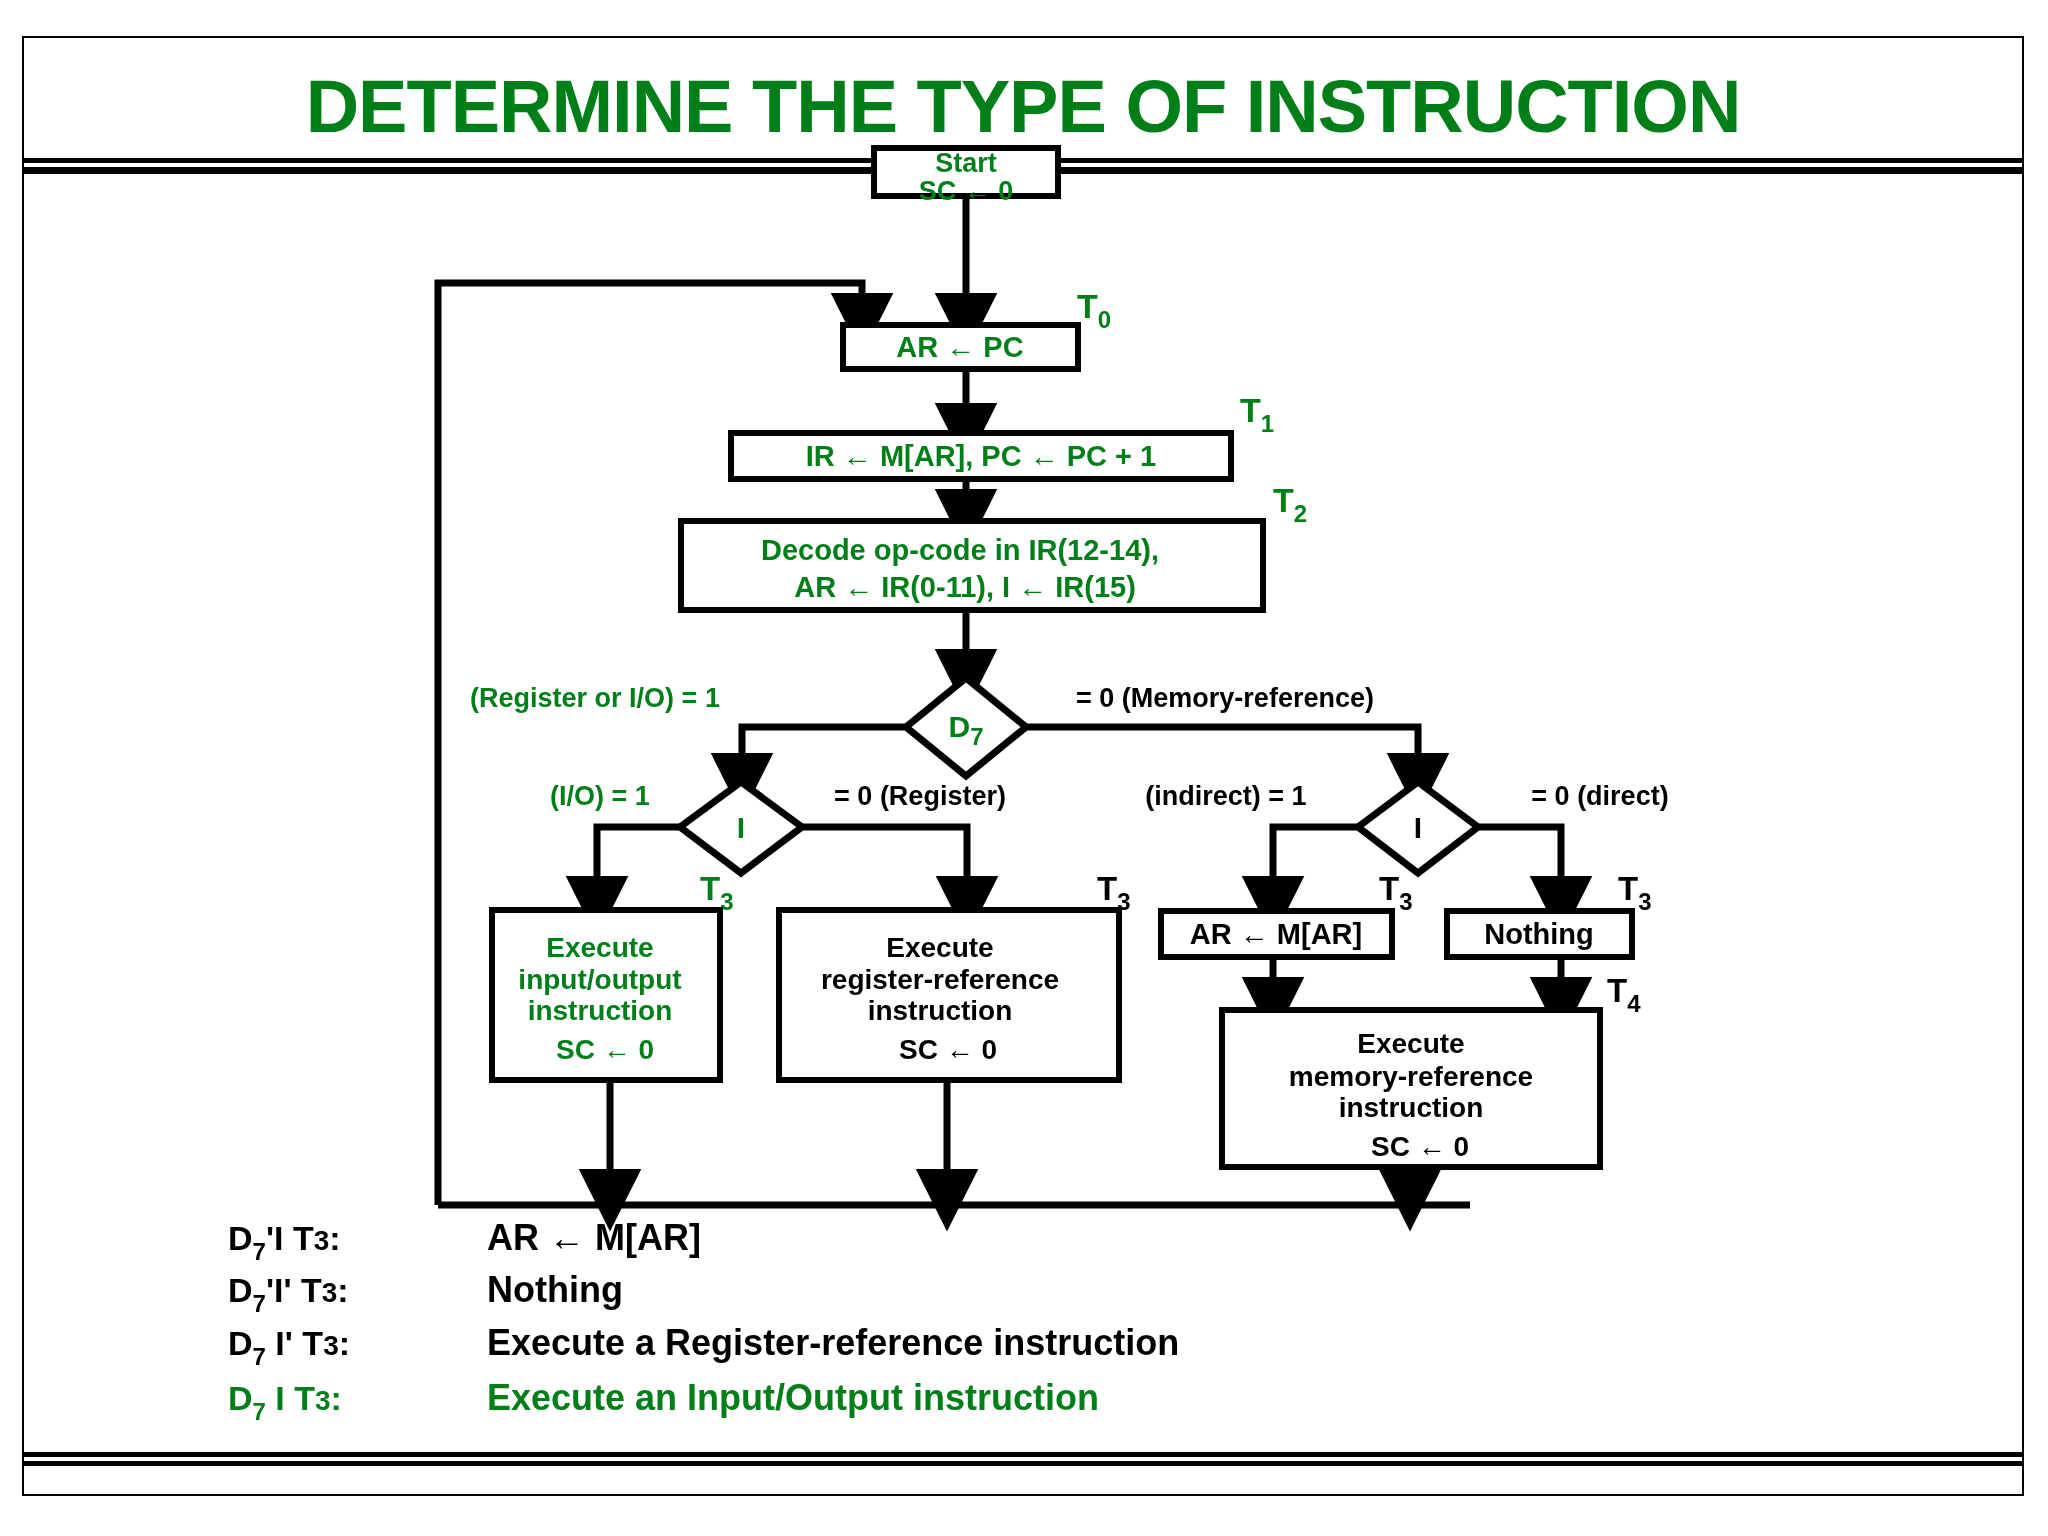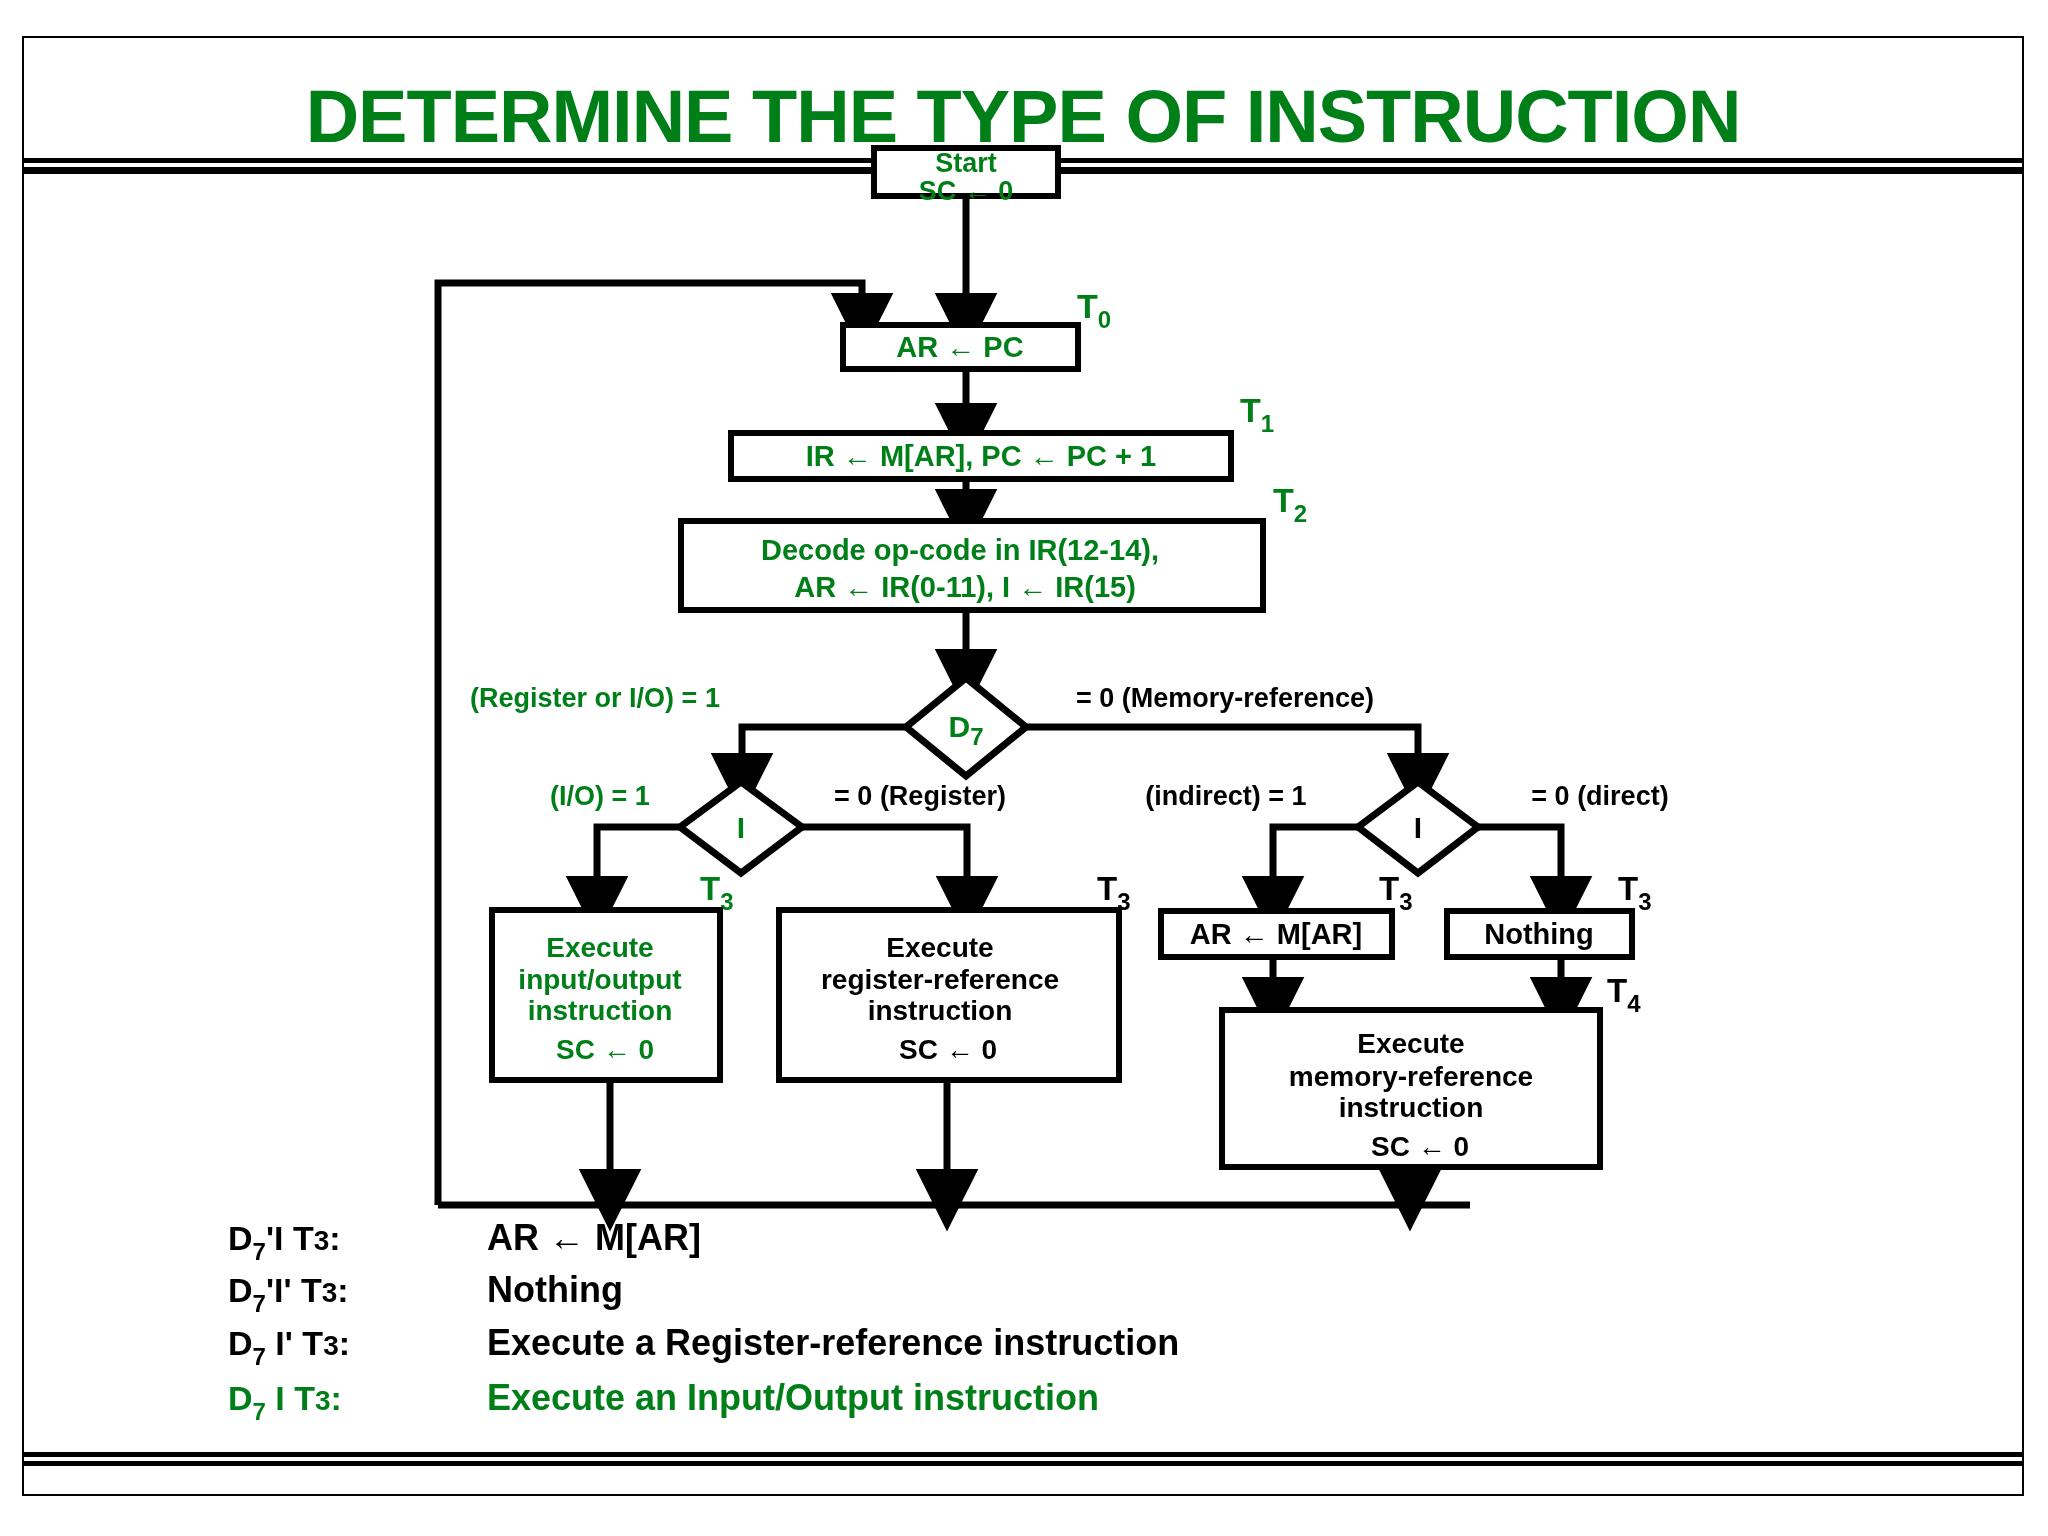--- a/index.html
+++ b/index.html
@@ -21,21 +21,21 @@
     left: 22px;
     top: 36px;
     width: 2002px;
     height: 1460px;
     border: 2px solid #000;
     box-sizing: border-box;
   }
   .title-bar {
     position: absolute;
     left: 24px;
-    top: 56px;
+    top: 46px;
     width: 1998px;
     height: 120px;
     display: flex;
     align-items: center;
     justify-content: center;
   }
   .title-text {
     font-size: 74px;
     font-weight: bold;
     color: #007f19;

